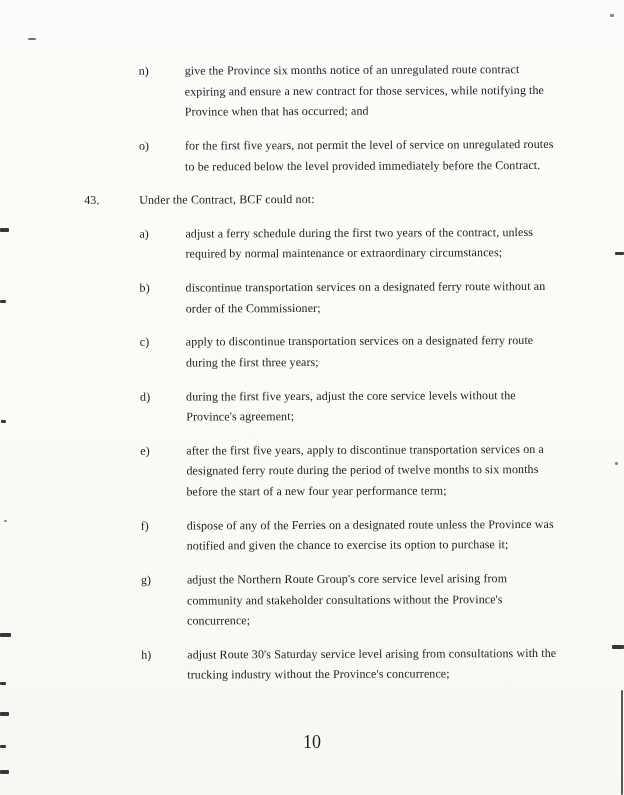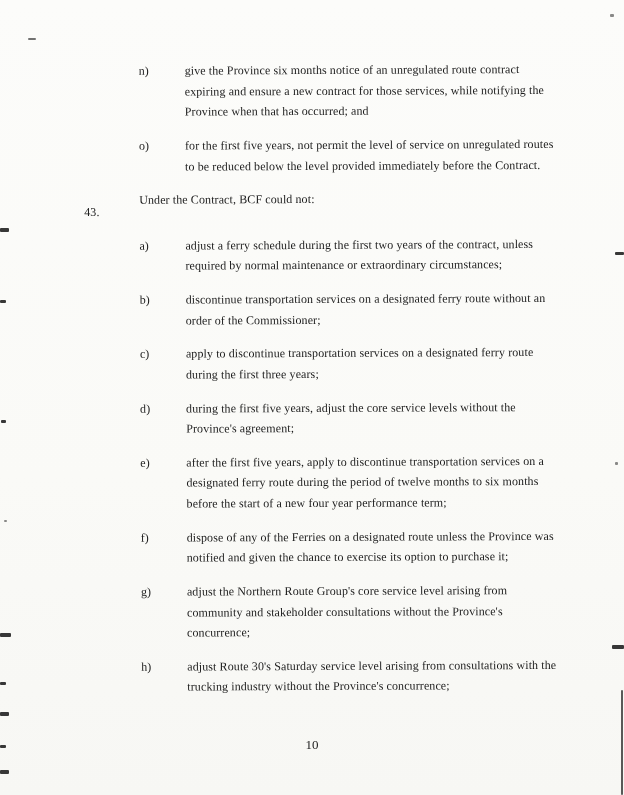--- a/index.html
+++ b/index.html
@@ -33,33 +33,32 @@
   }
   .item.level-1 { padding-left: 140px; }
   .item.level-0 { padding-left: 85px; }
   .item .label {
     flex: 0 0 46px;
     width: 46px;
   }
   .item.level-0 .label {
     flex: 0 0 55px;
     width: 55px;
-    margin-top: 12px;
   }
   .item .text {
     width: 376px;
     max-width: 376px;
   }
   .page-number {
     position: absolute;
     bottom: 42px;
     left: 0;
     width: 100%;
     text-align: center;
-    font-size: 13px;
+    font-size: 18px;
     color: #1c1c1c;
   }
   
   .artifact {
     position: absolute;
     background: #151515;
     opacity: 0.85;
     border-radius: 1px;
   }
   .a1  { left: 0;   top: 228px; width: 9px;  height: 4px; }

